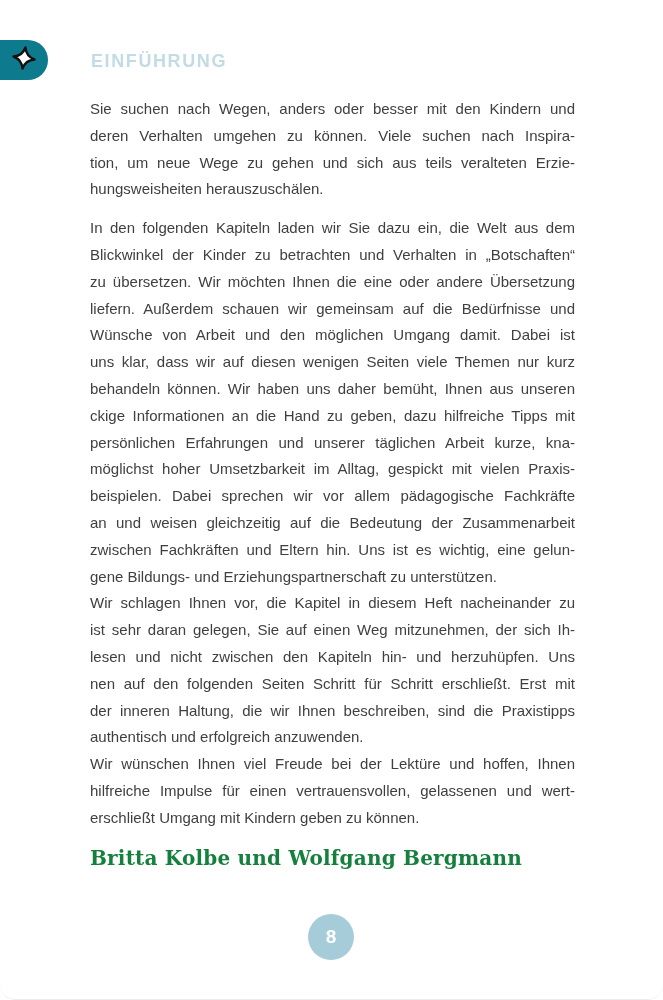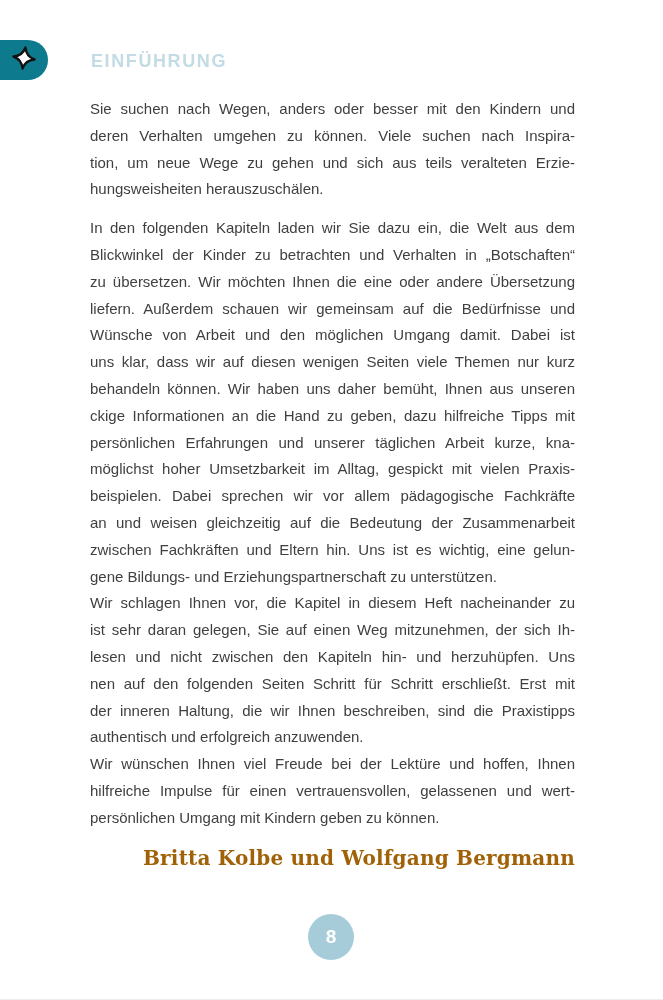--- a/index.html
+++ b/index.html
@@ -9,20 +9,21 @@
   }
   .page {
     position: relative;
     width: 663px;
     height: 1000px;
     background: #ffffff;
     overflow: hidden;
     font-family: "Liberation Sans", sans-serif;
     border-bottom: 1px solid #ececec;
     box-sizing: border-box;
+    border-radius: 15px;
   }
   
   .corner-tab {
     position: absolute;
     left: 0;
     top: 40px;
     width: 48px;
     height: 40px;
     background: #0e7a8e;
     border-radius: 0 20px 20px 0;
@@ -65,23 +66,22 @@
     overflow: hidden;
   }
   .line.last {
     text-align-last: left;
   }
   .signature {
     margin-top: 14px;
     font-family: "DejaVu Serif", "Liberation Serif", serif;
     font-weight: bold;
     font-size: 20px;
-    color: #a16207;
+    color: #15803d;
     letter-spacing: 0.2px;
-    text-align: right;
   }
   
   .page-number-circle {
     position: absolute;
     left: 308px;
     top: 914px;
     width: 46px;
     height: 46px;
     border-radius: 50%;
     background: #a6ccda;
@@ -143,21 +143,21 @@
         <div class="line">Wir schlagen Ihnen vor, die Kapitel in diesem Heft nacheinander zu</div>
         <div class="line">ist sehr daran gelegen, Sie auf einen Weg mitzunehmen, der sich Ih-</div>
         <div class="line">lesen und nicht zwischen den Kapiteln hin- und herzuhüpfen. Uns</div>
         <div class="line">nen auf den folgenden Seiten Schritt für Schritt erschließt. Erst mit</div>
         <div class="line">der inneren Haltung, die wir Ihnen beschreiben, sind die Praxistipps</div>
         <div class="line last">authentisch und erfolgreich anzuwenden.</div>
       </div>
       <div class="paragraph">
         <div class="line">Wir wünschen Ihnen viel Freude bei der Lektüre und hoffen, Ihnen</div>
         <div class="line">hilfreiche Impulse für einen vertrauensvollen, gelassenen und wert-</div>
-        <div class="line last">persönlichen Umgang mit Kindern geben zu können.</div>
+        <div class="line last">erschließt Umgang mit Kindern geben zu können.</div>
       </div>
       <div class="signature">Britta Kolbe und Wolfgang Bergmann</div>
   </div>
 
   <div class="page-number-circle">
     <span>8</span>
   </div>
 
 </div>
 

